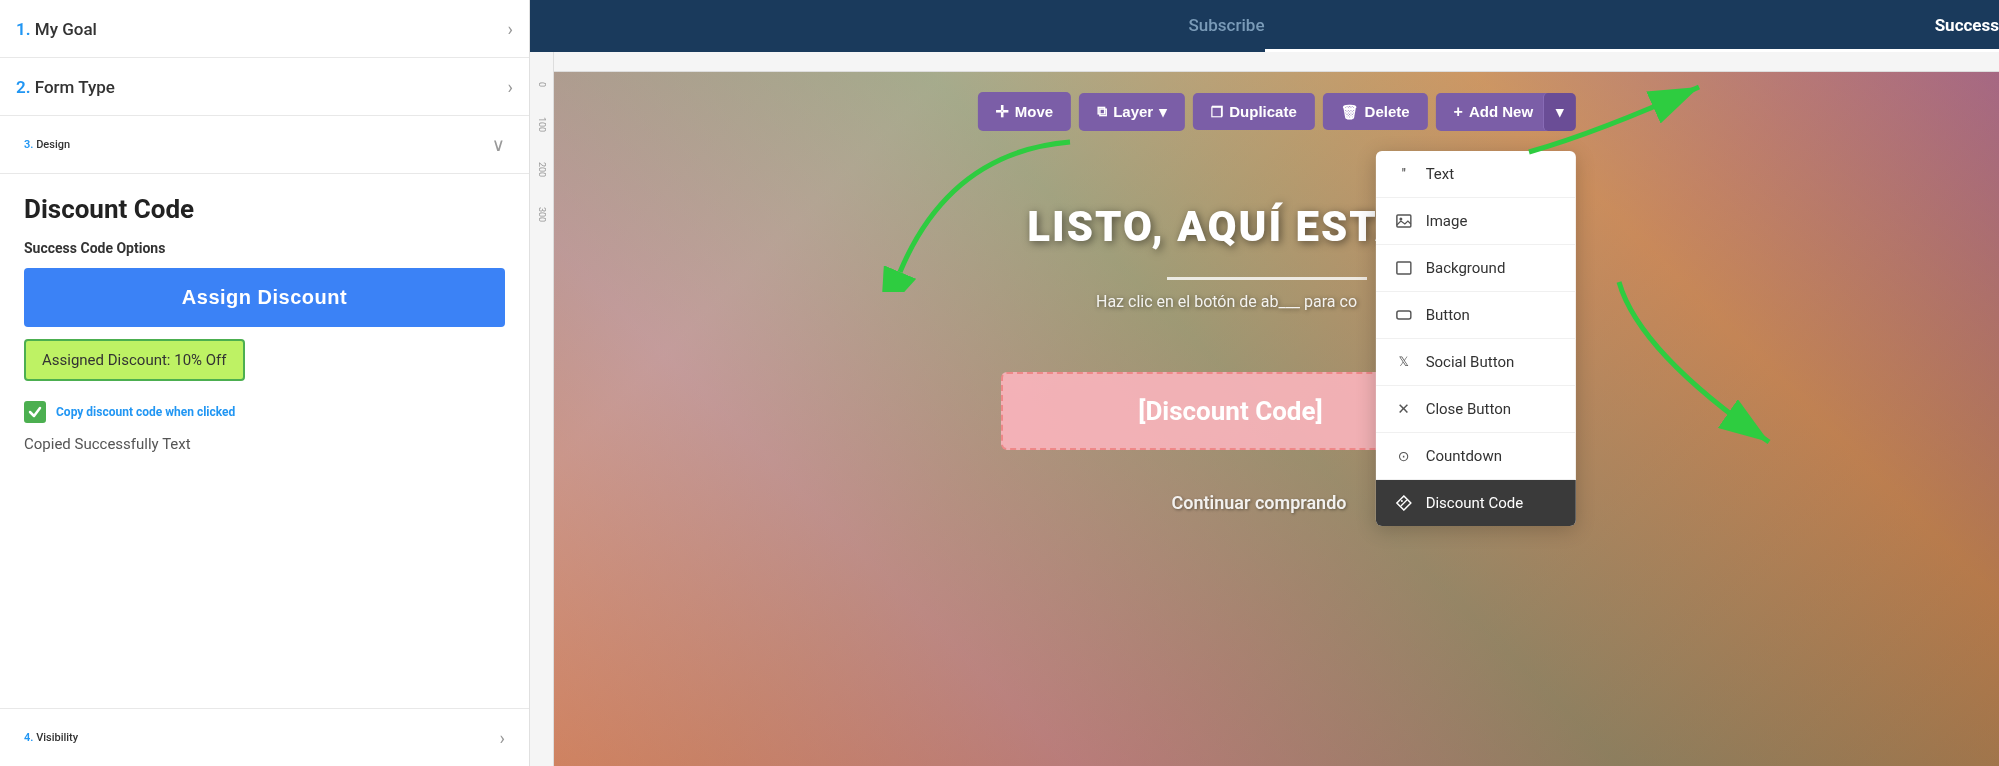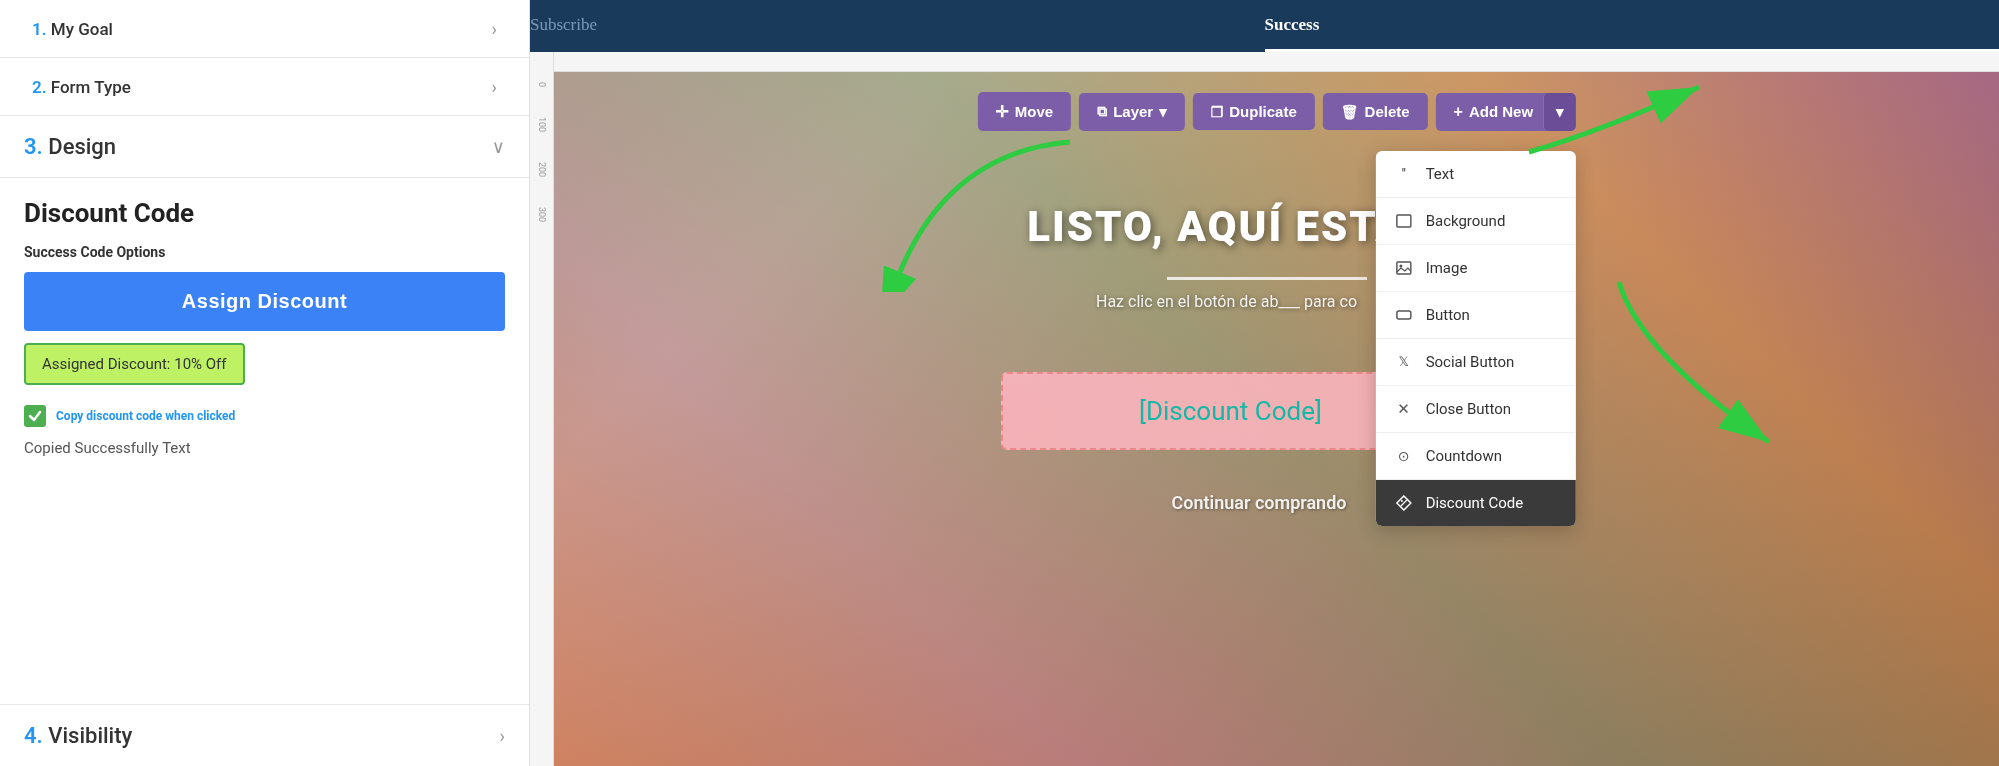--- a/index.html
+++ b/index.html
@@ -20,21 +20,21 @@
       border-right: 1px solid #e0e0e0;
       height: 766px;
       display: flex;
       flex-direction: column;
     }
 
     .nav-item {
       display: flex;
       align-items: center;
       justify-content: space-between;
-      padding: 18px 32px;
+      padding: 18px 16px;
       border-bottom: 1px solid #e8e8e8;
       cursor: pointer;
     }
     .nav-item-label {
       font-size: 17px;
       color: #444;
     }
     .nav-item-label .num { color: #2196F3; font-weight: 600; }
     .nav-item-label .name { color: #333; font-weight: 500; }
     .nav-chevron {
@@ -44,21 +44,21 @@
 
     .design-section {
       display: flex;
       align-items: center;
       justify-content: space-between;
       padding: 18px 24px;
       border-bottom: 1px solid #e8e8e8;
       cursor: pointer;
     }
     .design-label {
-      font-size: 22px;
+      font-size: 11px;
       color: #333;
       font-weight: 500;
     }
     .design-label .num { color: #2196F3; font-weight: 600; }
 
     
     .discount-section {
       padding: 20px 24px;
       flex: 1;
       overflow-y: auto;
@@ -154,26 +154,25 @@
     
     .tab-bar {
       display: flex;
       background: #1a3a5c;
       height: 52px;
     }
     .tab {
       flex: 1;
       display: flex;
       align-items: center;
-      justify-content: flex-start;
+      justify-content: flex-end;
       font-size: 17px;
       font-weight: 500;
       cursor: pointer;
       border-bottom: 3px solid transparent;
-      font-family: Liberation Serif, serif;
     }
     .tab.inactive {
       color: #7a9bb8;
     }
     .tab.active {
       color: #fff;
       font-weight: 700;
       border-bottom: 3px solid #fff;
     }
 
@@ -361,22 +360,22 @@
       top: 300px;
       left: 50%;
       transform: translateX(-60%);
       width: 460px;
       padding: 22px;
       background: rgba(255,182,193,0.85);
       border: 2px dashed #e88;
       border-radius: 6px;
       text-align: center;
       font-size: 26px;
-      font-weight: 400;
-      color: #14b8a6;
+      font-weight: 700;
+      color: #ffffff;
       cursor: pointer;
     }
 
     .continue-btn-canvas {
       position: absolute;
       top: 420px;
       left: 50%;
       transform: translateX(-60%);
       color: rgba(255,255,255,0.9);
       font-size: 18px;
@@ -523,33 +522,33 @@
 
           <div class="dropdown-menu">
             <div class="dropdown-item">
               <span class="dropdown-icon">"</span>
               <span>Text</span>
             </div>
             <div class="dropdown-item">
               <span class="dropdown-icon">
                 <svg width="16" height="16" viewBox="0 0 16 16" fill="none" xmlns="http://www.w3.org/2000/svg">
                   <rect x="1" y="2" width="14" height="12" rx="1" stroke="#555" stroke-width="1.5" fill="none"></rect>
-                </svg>
-              </span>
-              <span>Background</span>
-            </div>
-            <div class="dropdown-item">
-              <span class="dropdown-icon">
-                <svg width="16" height="16" viewBox="0 0 16 16" fill="none" xmlns="http://www.w3.org/2000/svg">
-                  <rect x="1" y="2" width="14" height="12" rx="1" stroke="#555" stroke-width="1.5" fill="none"></rect>
                   <circle cx="5" cy="6" r="1.5" fill="#555"></circle>
                   <polyline points="1,12 5,8 9,11 12,8 15,11" stroke="#555" stroke-width="1.2" fill="none"></polyline>
                 </svg>
               </span>
               <span>Image</span>
+            </div>
+            <div class="dropdown-item">
+              <span class="dropdown-icon">
+                <svg width="16" height="16" viewBox="0 0 16 16" fill="none" xmlns="http://www.w3.org/2000/svg">
+                  <rect x="1" y="2" width="14" height="12" rx="1" stroke="#555" stroke-width="1.5" fill="none"></rect>
+                </svg>
+              </span>
+              <span>Background</span>
             </div>
             <div class="dropdown-item">
               <span class="dropdown-icon">
                 <svg width="16" height="16" viewBox="0 0 16 16" fill="none" xmlns="http://www.w3.org/2000/svg">
                   <rect x="1" y="4" width="14" height="8" rx="2" stroke="#555" stroke-width="1.5" fill="none"></rect>
                 </svg>
               </span>
               <span>Button</span>
             </div>
             <div class="dropdown-item">

